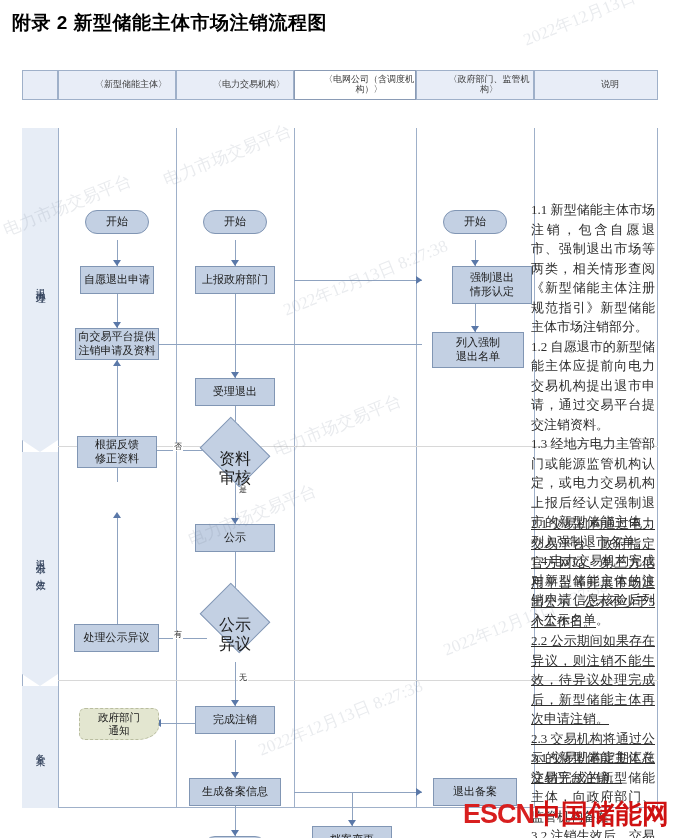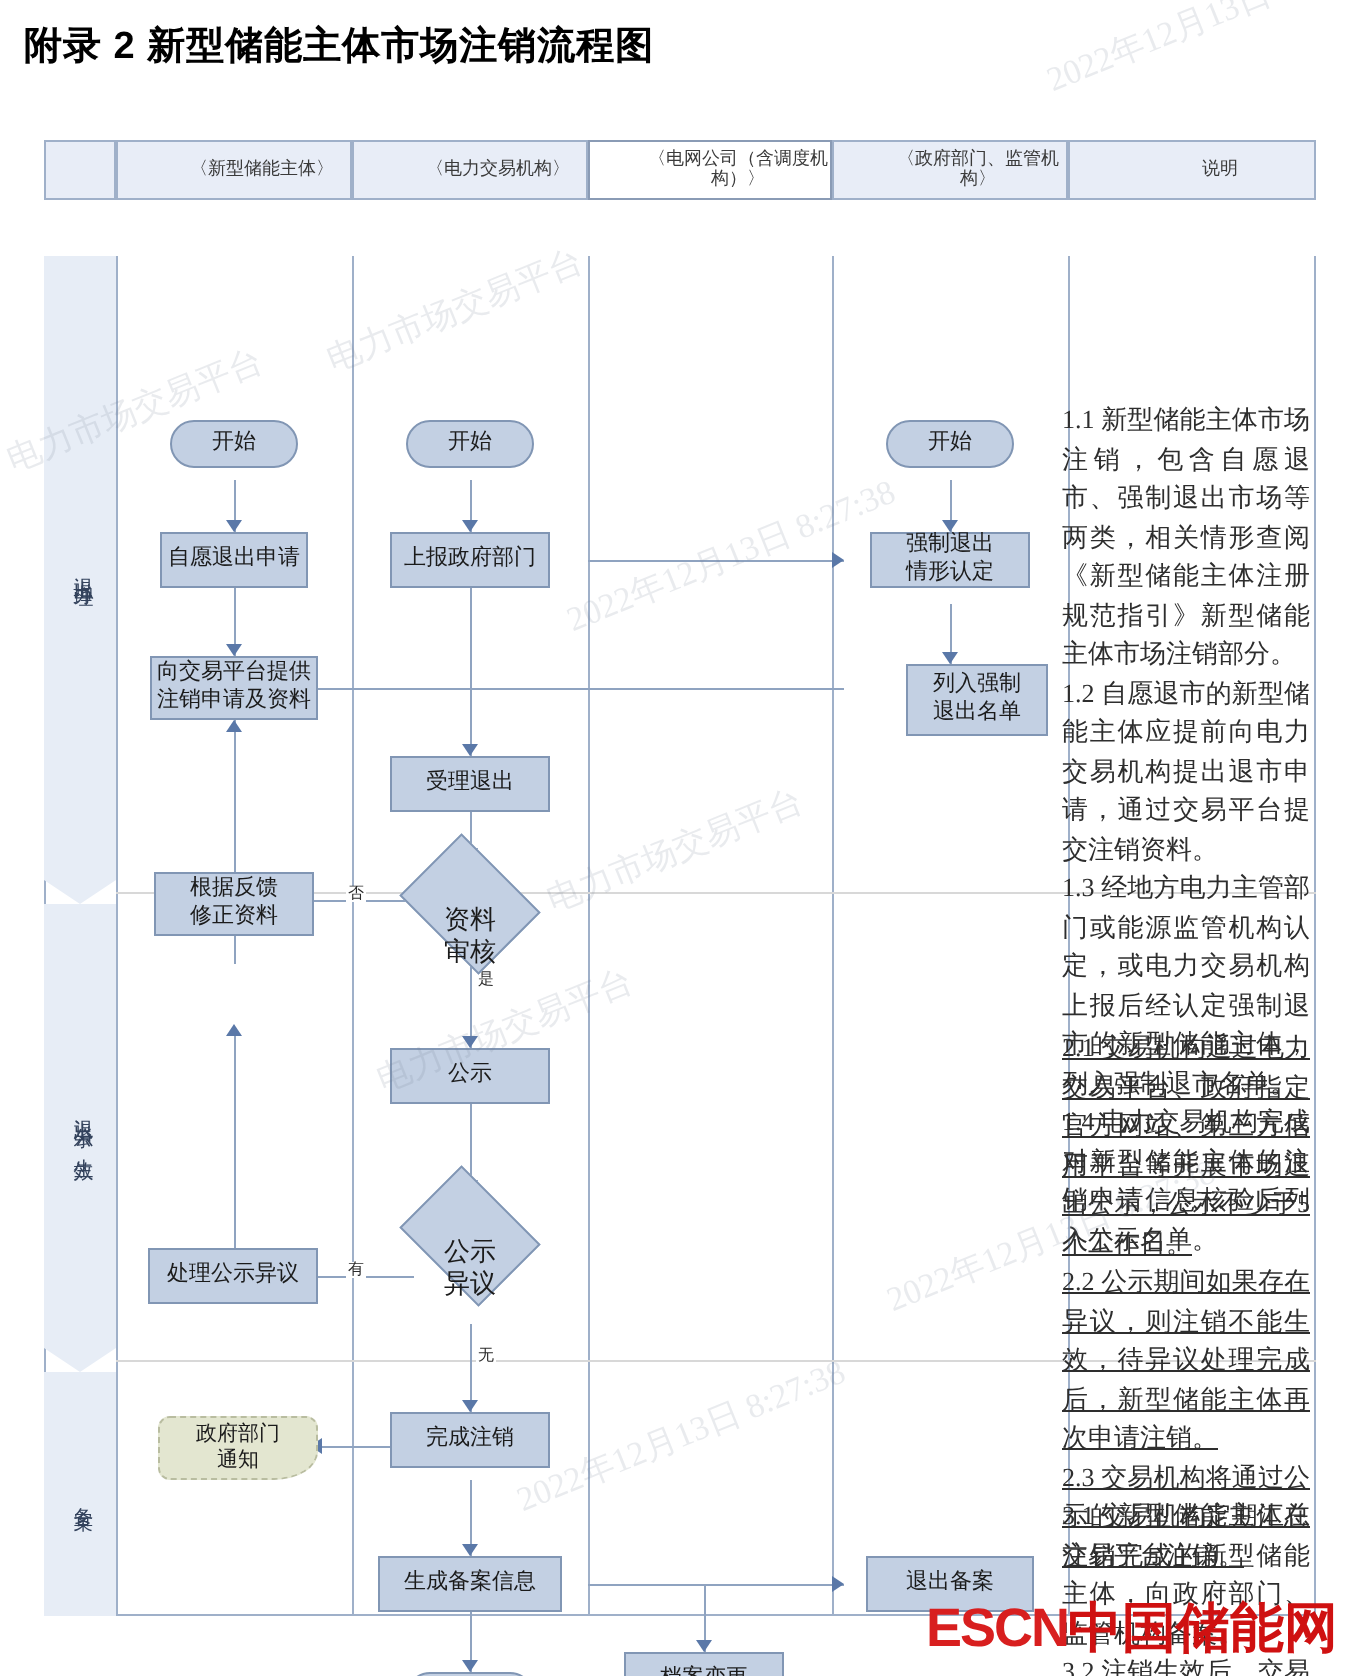--- a/index.html
+++ b/index.html
@@ -86,21 +86,21 @@
   .node.term{border-radius:14px;}
   .node.diamond{
     background:transparent;border:none;
   }
   .diamond-shape{
     position:absolute;left:0;top:0;width:100%;height:100%;
     background:#c3d0e3;border:1px solid #8196b4;
     transform:rotate(45deg);box-sizing:border-box;
   }
   .diamond-text{
-    position:relative;z-index:2;font-size:13px;line-height:1.2;
+    position:relative;z-index:2;font-size:16px;line-height:1.2;
     color:#1b1b1b;text-align:center;margin-top:32px;
   }
   .node.doc{
     background:#e3e6d0;border:1px dashed #b9bda0;
     border-radius:6px 6px 22px 6px / 6px 6px 14px 6px;
     font-size:10.5px;
   }
   
   .conn{position:absolute;background:#8fa3c0;}
   .conn.v{width:1px;}
@@ -295,24 +295,24 @@
     <div class="node" style="left:173px;top:578px;width:80px;height:28px;">完成注销</div>
 
     <div class="node" style="left:167px;top:650px;width:92px;height:28px;">生成备案信息</div>
 
     <div class="node term" style="left:181px;top:708px;width:64px;height:24px;">结束</div>
 
     <div class="node" style="left:290px;top:698px;width:80px;height:28px;">档案变更</div>
 
     <div class="node term" style="left:421px;top:82px;width:64px;height:24px;">开始</div>
 
-    <div class="node" style="left:413px;top:138px;width:80px;height:28px;white-space:pre-line;">强制退出
+    <div class="node" style="left:430px;top:138px;width:80px;height:38px;white-space:pre-line;">强制退出
 情形认定</div>
 
-    <div class="node" style="left:431px;top:204px;width:71px;height:36px;white-space:pre-line;">列入强制
+    <div class="node" style="left:410px;top:204px;width:92px;height:36px;white-space:pre-line;">列入强制
 退出名单</div>
 
     <div class="node" style="left:411px;top:650px;width:84px;height:28px;text-align:right;">退出备案</div>
 
     <div class="expl" style="top:72px;white-space:pre-line;">1.1 新型储能主体市场注销，包含自愿退市、强制退出市场等两类，相关情形查阅《新型储能主体注册规范指引》新型储能主体市场注销部分。
 1.2 自愿退市的新型储能主体应提前向电力交易机构提出退市申请，通过交易平台提交注销资料。
 1.3 经地方电力主管部门或能源监管机构认定，或电力交易机构上报后经认定强制退市的新型储能主体，列入强制退市名单。
 1.4 电力交易机构完成对新型储能主体的注销申请信息核验后列入公示名单。</div>
     <div class="expl" style="top:386px;white-space:pre-line;text-decoration:underline;">2.1 交易机构通过电力交易平台、政府指定官方网站、第三方信用平台等开展市场退出公示，公示不少于5个工作日。
 2.2 公示期间如果存在异议，则注销不能生效，待异议处理完成后，新型储能主体再次申请注销。

